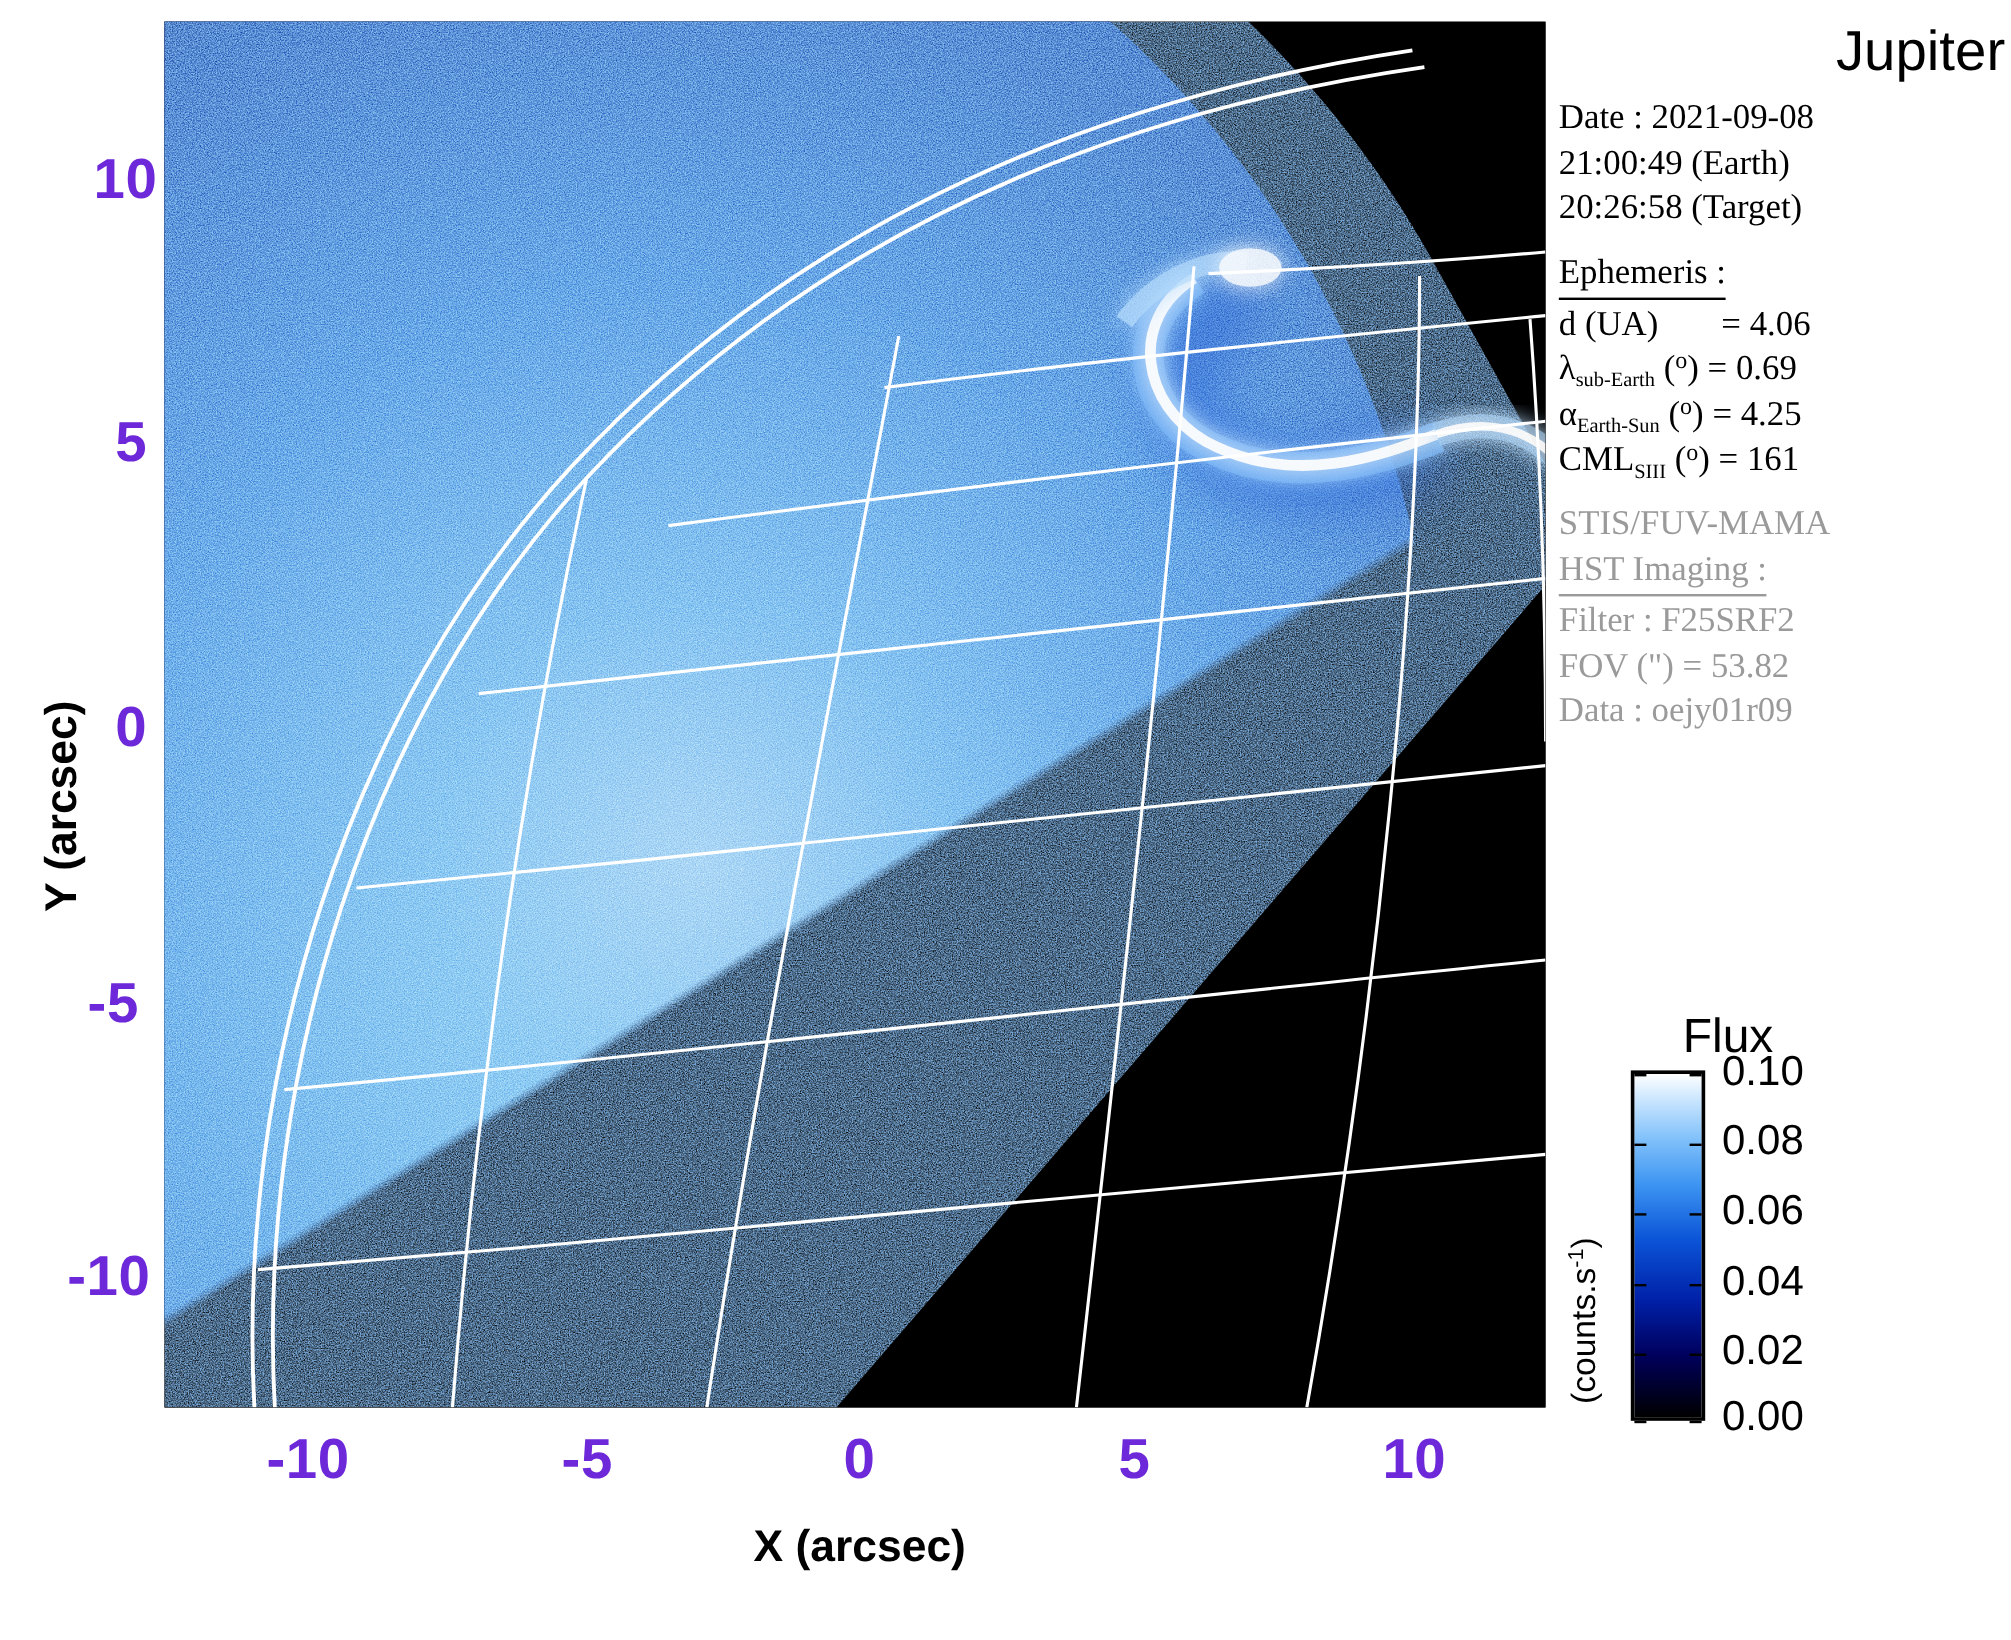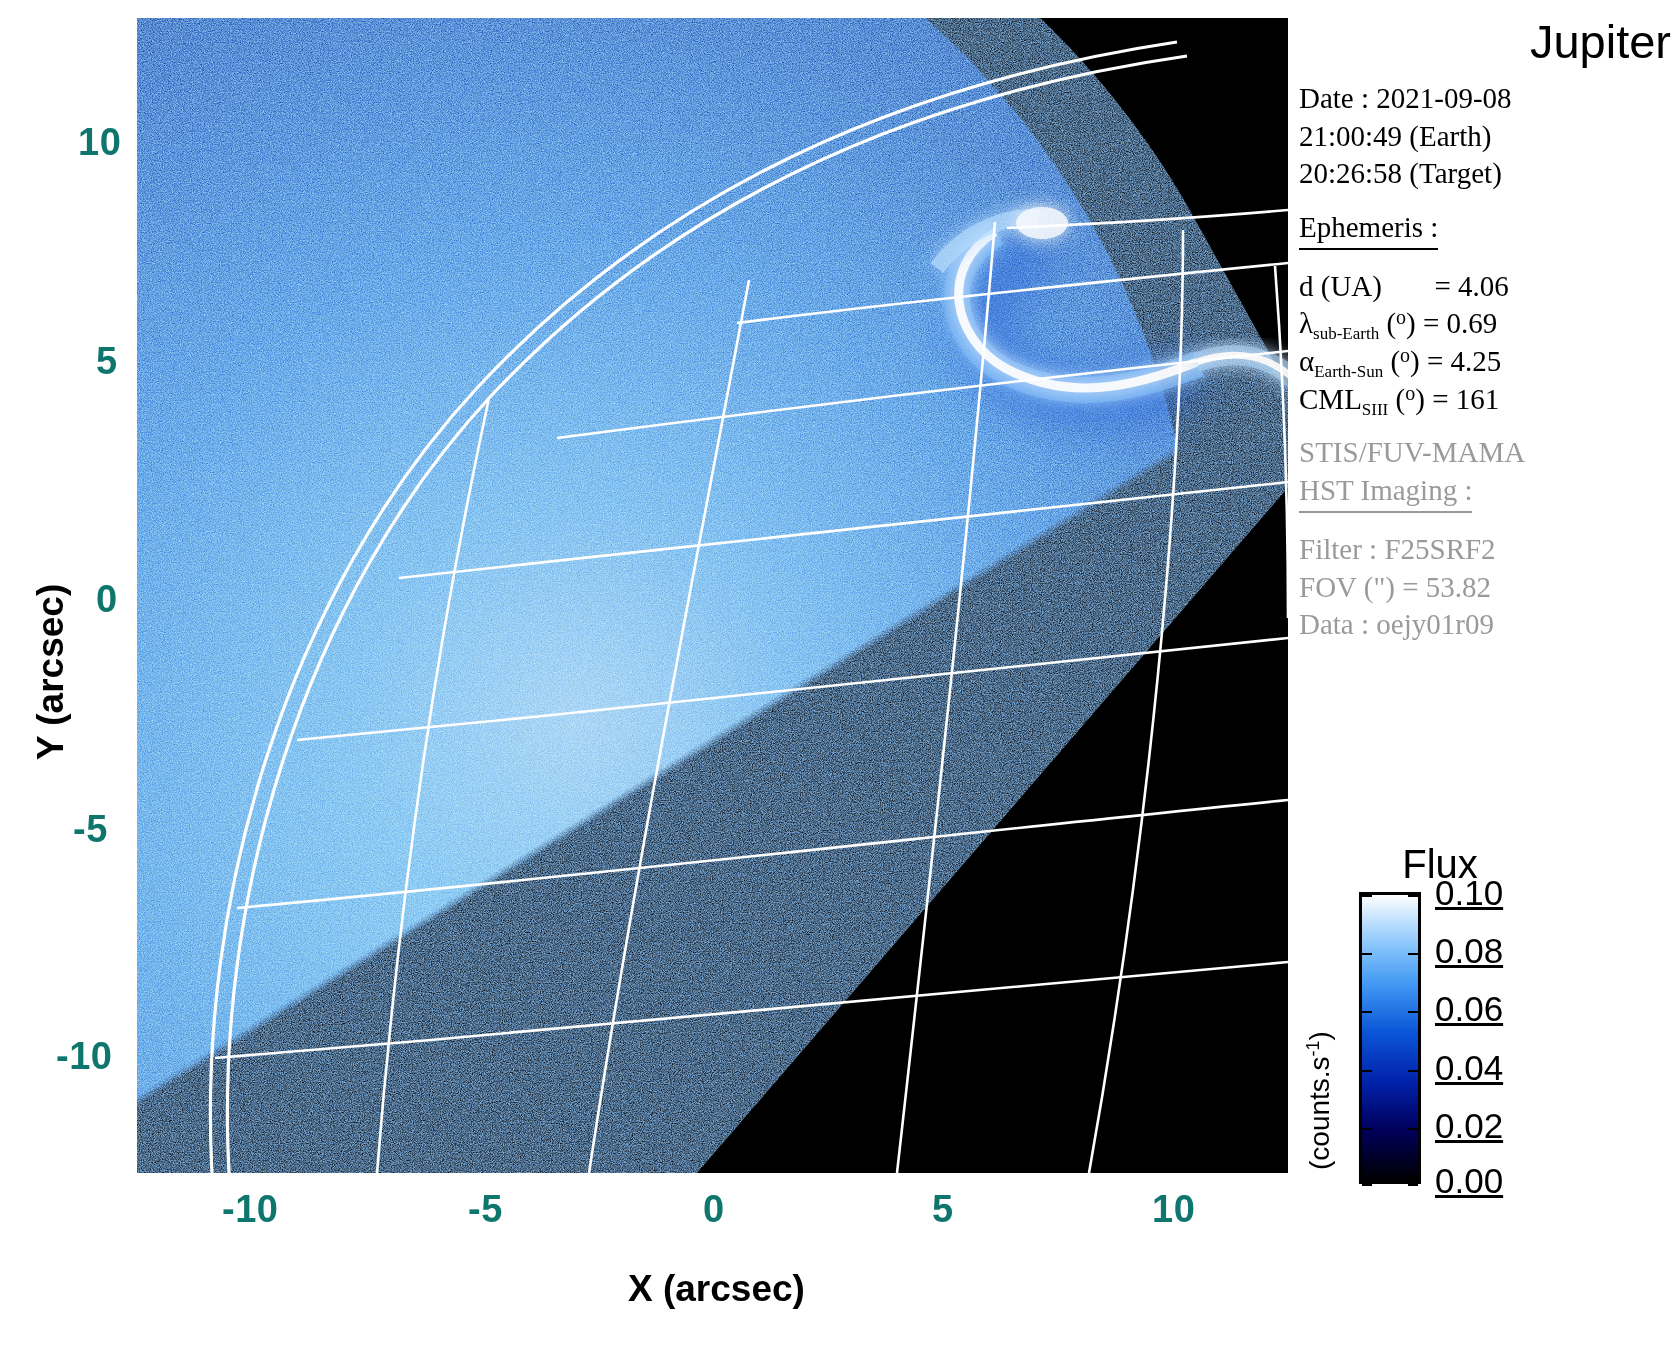--- a/index.html
+++ b/index.html
@@ -26,49 +26,49 @@
         background:radial-gradient(circle at 50% 70%, rgba(70,150,240,.55) 0%, rgba(20,60,170,.3) 45%, rgba(0,0,0,0) 70%);
         -webkit-mask-image:linear-gradient(148deg,#000 0 62%,rgba(0,0,0,0) 62.4%);
         mask-image:linear-gradient(148deg,#000 0 62%,rgba(0,0,0,0) 62.4%);}
   
   #noise{position:absolute;inset:0;mix-blend-mode:screen;opacity:.85;}
   #noise2{position:absolute;inset:0;mix-blend-mode:multiply;opacity:.45;}
 
   .grid-svg{position:absolute;inset:0;}
 
   
-  .tick-lbl{position:absolute;font-size:38px;font-weight:700;color:#0f766e;
+  .tick-lbl{position:absolute;font-size:47px;font-weight:700;color:#6d28d9;
             white-space:nowrap;letter-spacing:.5px;}
   .ylbl{position:absolute;font-size:37px;font-weight:700;
         transform-origin:0 0;transform:rotate(-90deg);white-space:nowrap;}
   .xlbl{position:absolute;font-size:37px;font-weight:700;white-space:nowrap;}
 
   
   #info{position:absolute;left:1299px;top:10px;width:372px;}
   #title{font-size:47px;line-height:1.02;margin:8px 0 14px 0;text-align:right;}
   .blk{font-size:29px;line-height:1.30;}
   .blk div{white-space:nowrap;font-family:Liberation Serif, serif;}
-  .hdr{display:inline-block;border-bottom:2px solid currentColor;padding-bottom:1px;margin-bottom:18px;text-align:center;}
+  .hdr{display:inline-block;border-bottom:2px solid currentColor;padding-bottom:1px;margin-bottom:2px;text-align:center;}
   .gap{height:16px;}
   .gray{color:#9a9a9a;}
   sub{font-size:17px;vertical-align:baseline;position:relative;top:6px;}
   .deg{font-size:20px;vertical-align:baseline;position:relative;top:-9px;}
 
   
   #cb-area{position:absolute;left:1299px;top:840px;width:372px;height:360px;}
   #cb-title{position:absolute;left:36px;top:2px;width:210px;text-align:center;
             font-size:40px;}
   #cb-box{position:absolute;left:60px;top:52px;width:62px;height:292px;
           border:3px solid #000;box-sizing:border-box;
           background:linear-gradient(to top,
              #000000 0%, #00005c 18%, #0020a8 34%, #0b55d8 52%,
              #3e95f2 68%, #86c4fb 82%, #c7e4fe 92%, #ffffff 100%);}
   .cbtick{position:absolute;left:0;width:10px;height:2px;background:#000;}
   .cbtick.r{left:auto;right:0;}
-  .cb-lbl{position:absolute;left:136px;font-size:35px;line-height:1;text-decoration:underline;}
+  .cb-lbl{position:absolute;left:136px;font-size:35px;line-height:1;}
   #cb-unit{position:absolute;left:4px;top:330px;font-size:28px;
            transform-origin:0 0;transform:rotate(-90deg);white-space:nowrap;}
   #cb-unit sup{font-size:18px;}
 </style>
 </head>
 <body>
 
 <div id="plot-frame">
   <div id="sky"></div>
 

